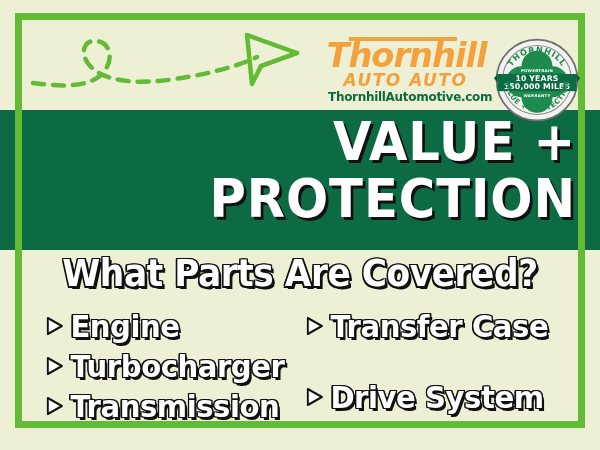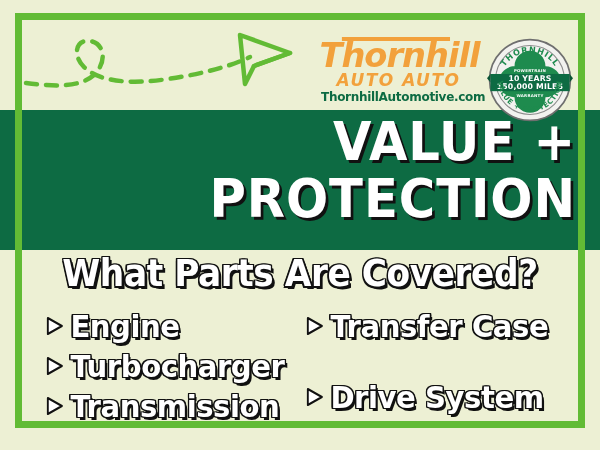--- a/index.html
+++ b/index.html
@@ -24,21 +24,21 @@
     position:absolute;left:15px;top:13px;width:570px;height:415px;
     border:7px solid #62bb35;
     box-sizing:border-box;
     background:transparent;
     z-index:3;
     pointer-events:none;
   }
 
   
   .header{
-    position:absolute;left:8px;top:13px;width:494px;height:97px;
+    position:absolute;left:15px;top:13px;width:494px;height:97px;
     z-index:4;
   }
 
   
   .flight{
     position:absolute;left:10px;top:8px;width:285px;height:80px;
   }
 
   
   .logo{

